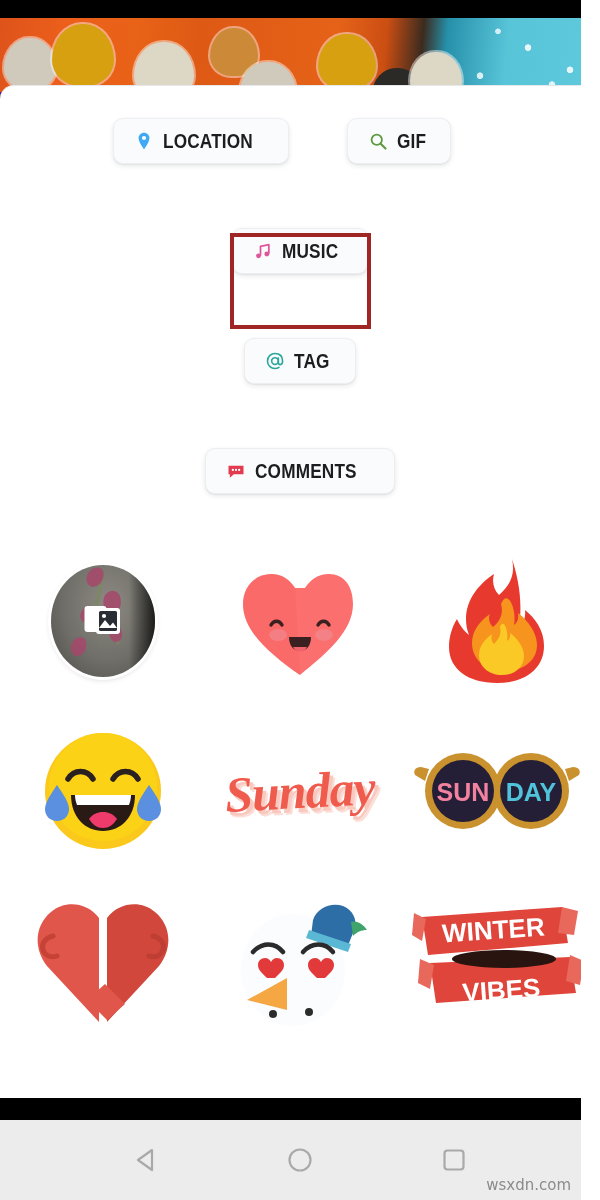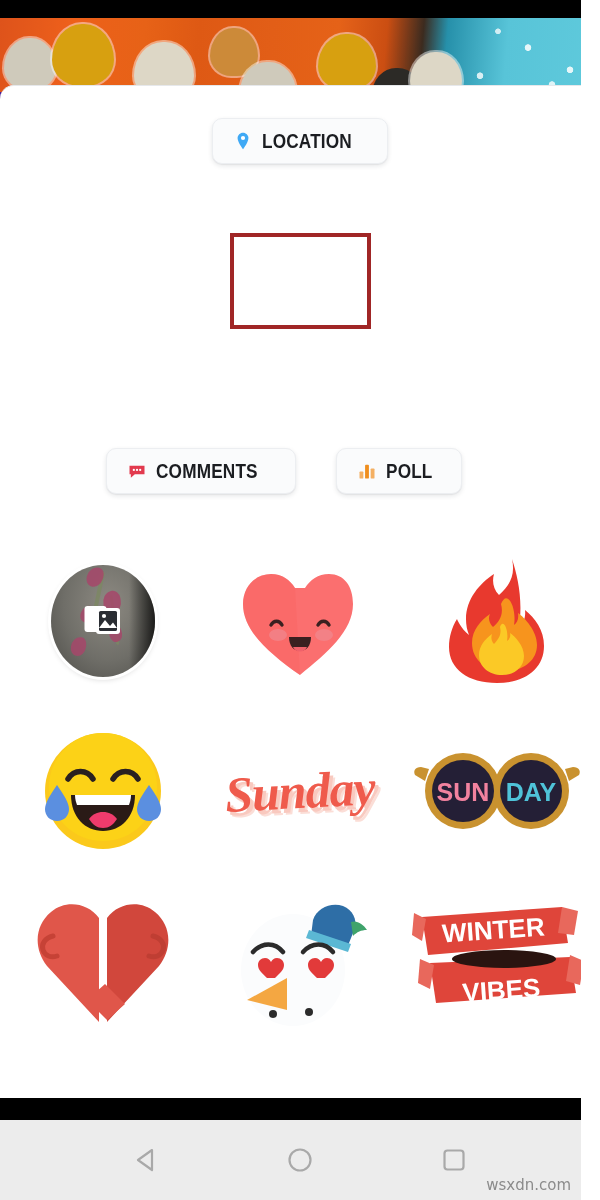--- a/index.html
+++ b/index.html
@@ -218,48 +218,66 @@
     <div class="chip-row">
       <div class="chip-slot">
         <div class="chip">
           <svg class="chip-icon" viewBox="0 0 24 24">
             <path d="M12 2c-3.6 0-6.5 2.9-6.5 6.5C5.5 13.6 12 22 12 22s6.5-8.4 6.5-13.5C18.5 4.9 15.6 2 12 2z" fill="#3fa9f5"></path>
             <circle cx="12" cy="8.4" r="2.5" fill="#ffffff"></circle>
           </svg>
           <span class="chip-label">LOCATION</span>
         </div>
       </div>
+      <div class="chip-slot">
+        <div class="chip">
+          <svg class="chip-icon" viewBox="0 0 24 24">
+            <circle cx="10.5" cy="10.5" r="6.2" fill="none" stroke="#5f9a41" stroke-width="2.2"></circle>
+            <path d="M15.2 15.2L21 21" stroke="#5f9a41" stroke-width="2.6" stroke-linecap="round"></path>
+          </svg>
+          <span class="chip-label">GIF</span>
+        </div>
+      </div>
     </div>
 
     <div class="chip-row">
+      <div class="chip-slot">
+        <div class="chip">
+          <svg class="chip-icon" viewBox="0 0 24 24">
+            <path d="M9 17.5V6.4l10-2.1v10.9" fill="none" stroke="#e0559a" stroke-width="2.1" stroke-linejoin="round"></path>
+            <circle cx="6.6" cy="17.8" r="2.9" fill="#e0559a"></circle>
+            <circle cx="16.6" cy="15.6" r="2.9" fill="#e0559a"></circle>
+          </svg>
+          <span class="chip-label">MUSIC</span>
+        </div>
+      </div>
     </div>
 
     <div class="chip-row">
+      <div class="chip-slot">
+        <div class="chip">
+          <svg class="chip-icon" viewBox="0 0 24 24">
+            <circle cx="12" cy="12" r="4" fill="none" stroke="#2aa79b" stroke-width="1.9"></circle>
+            <path d="M16 8.3v5.4c0 1.7 1.1 2.6 2.4 2.6 1.6 0 2.7-1.4 2.7-4.3C21.1 6.2 17.4 3 12 3 6.9 3 3 6.9 3 12s3.9 9 9 9c2 0 3.6-.5 4.8-1.3" fill="none" stroke="#2aa79b" stroke-width="1.9" stroke-linecap="round"></path>
+          </svg>
+          <span class="chip-label">TAG</span>
+        </div>
+      </div>
     </div>
 
     <div class="chip-row">
       <div class="chip-slot">
         <div class="chip">
           <svg class="chip-icon" viewBox="0 0 24 24">
             <path d="M3 5.6h18v10.2H9.4L4.6 20v-4.2H3z" fill="#e23a4e"></path>
             <circle cx="8.2" cy="10.7" r="1.35" fill="#ffffff"></circle>
             <circle cx="12" cy="10.7" r="1.35" fill="#ffffff"></circle>
             <circle cx="15.8" cy="10.7" r="1.35" fill="#ffffff"></circle>
           </svg>
           <span class="chip-label">COMMENTS</span>
-        </div>
-      </div>
-      <div class="chip-slot">
-        <div class="chip">
-          <svg class="chip-icon" viewBox="0 0 24 24">
-            <rect x="3" y="12.5" width="4.6" height="8.5" rx="1" fill="#f4b063"></rect>
-            <rect x="9.7" y="4.5" width="4.6" height="16.5" rx="1" fill="#ef8e1e"></rect>
-            <rect x="16.4" y="9" width="4.6" height="12" rx="1" fill="#f4b063"></rect>
-          </svg>
-          <span class="chip-label">POLL</span>
         </div>
       </div>
     </div>
 
     <div id="sticker-grid">
 
       <div class="sticker-row">
         <div class="sticker-cell">
           <div class="avatar-sticker">
             <div class="stem" style="left:44px; top:6px;  width:4px;  height:60px; transform:rotate(12deg);"></div>

